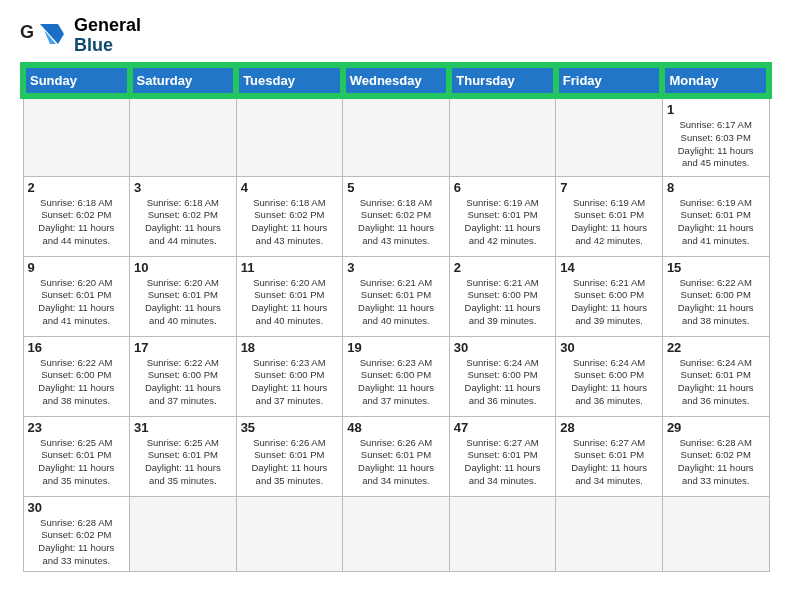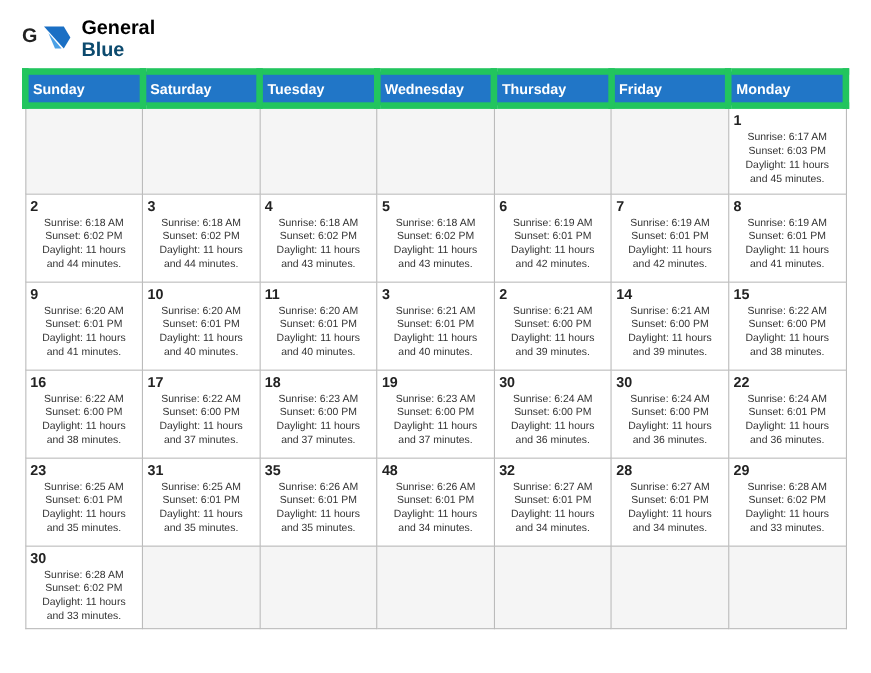--- a/index.html
+++ b/index.html
@@ -249,21 +249,21 @@
 and 35 minutes.</div>
           </td>
           <td>
             <span class="day-num">48</span>
             <div class="day-info" style="white-space: pre-line;">Sunrise: 6:26 AM
 Sunset: 6:01 PM
 Daylight: 11 hours
 and 34 minutes.</div>
           </td>
           <td>
-            <span class="day-num">32</span>
+            <span class="day-num">47</span>
             <div class="day-info" style="white-space: pre-line;">Sunrise: 6:27 AM
 Sunset: 6:01 PM
 Daylight: 11 hours
 and 34 minutes.</div>
           </td>
           <td>
             <span class="day-num">28</span>
             <div class="day-info" style="white-space: pre-line;">Sunrise: 6:27 AM
 Sunset: 6:01 PM
 Daylight: 11 hours

